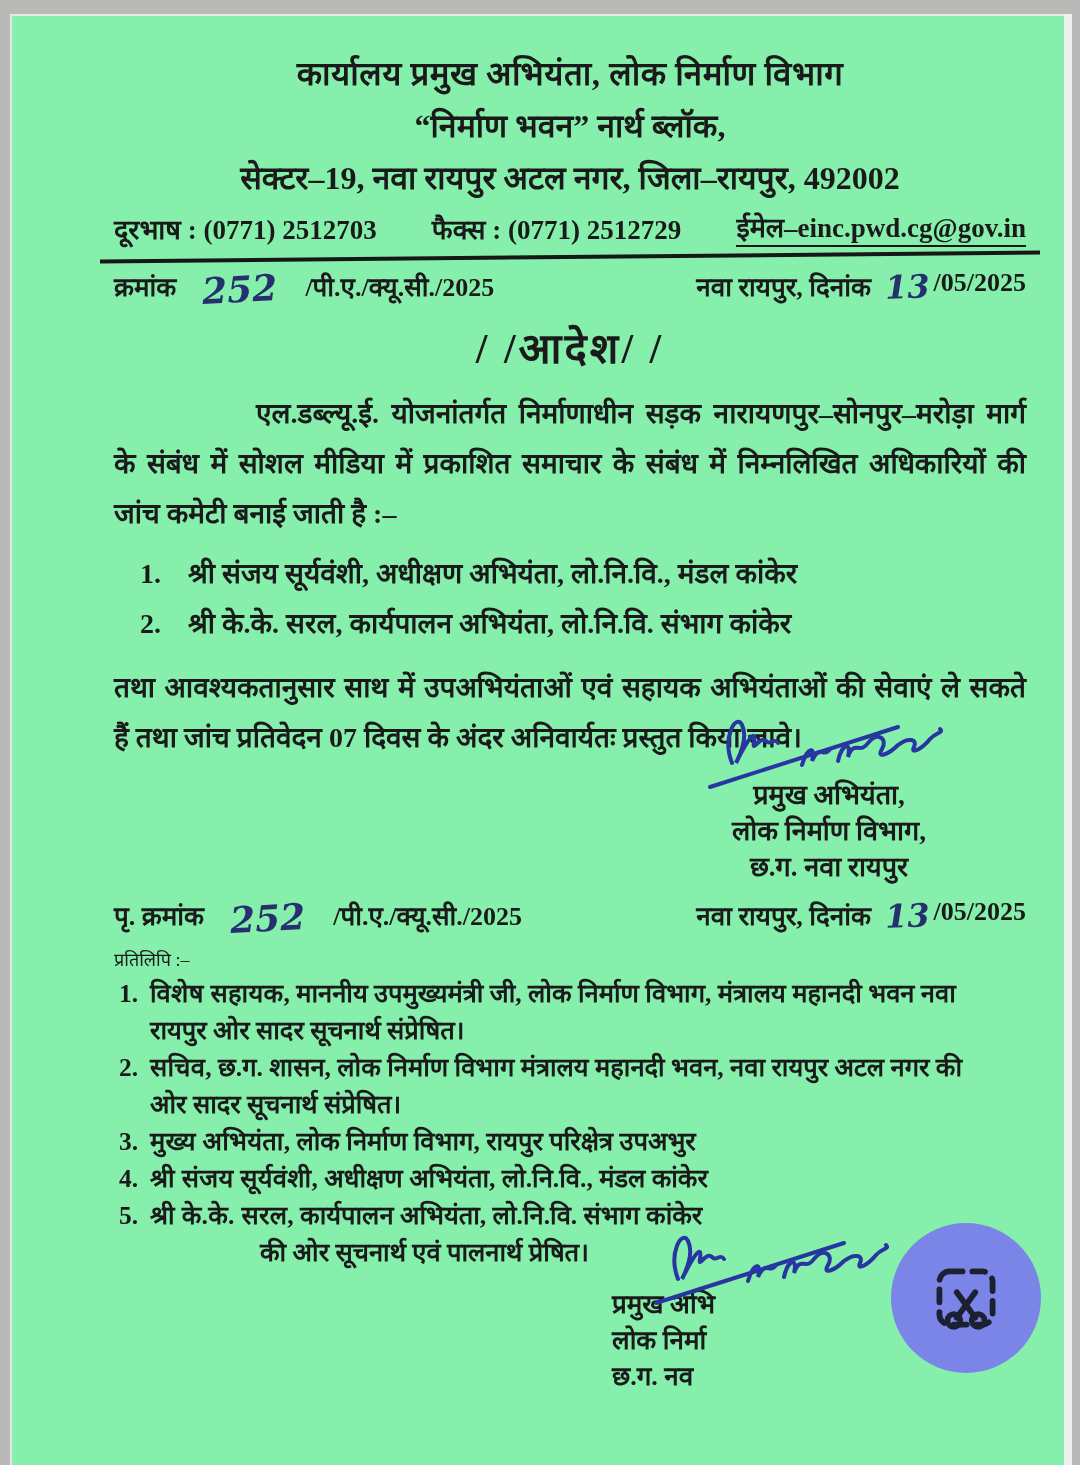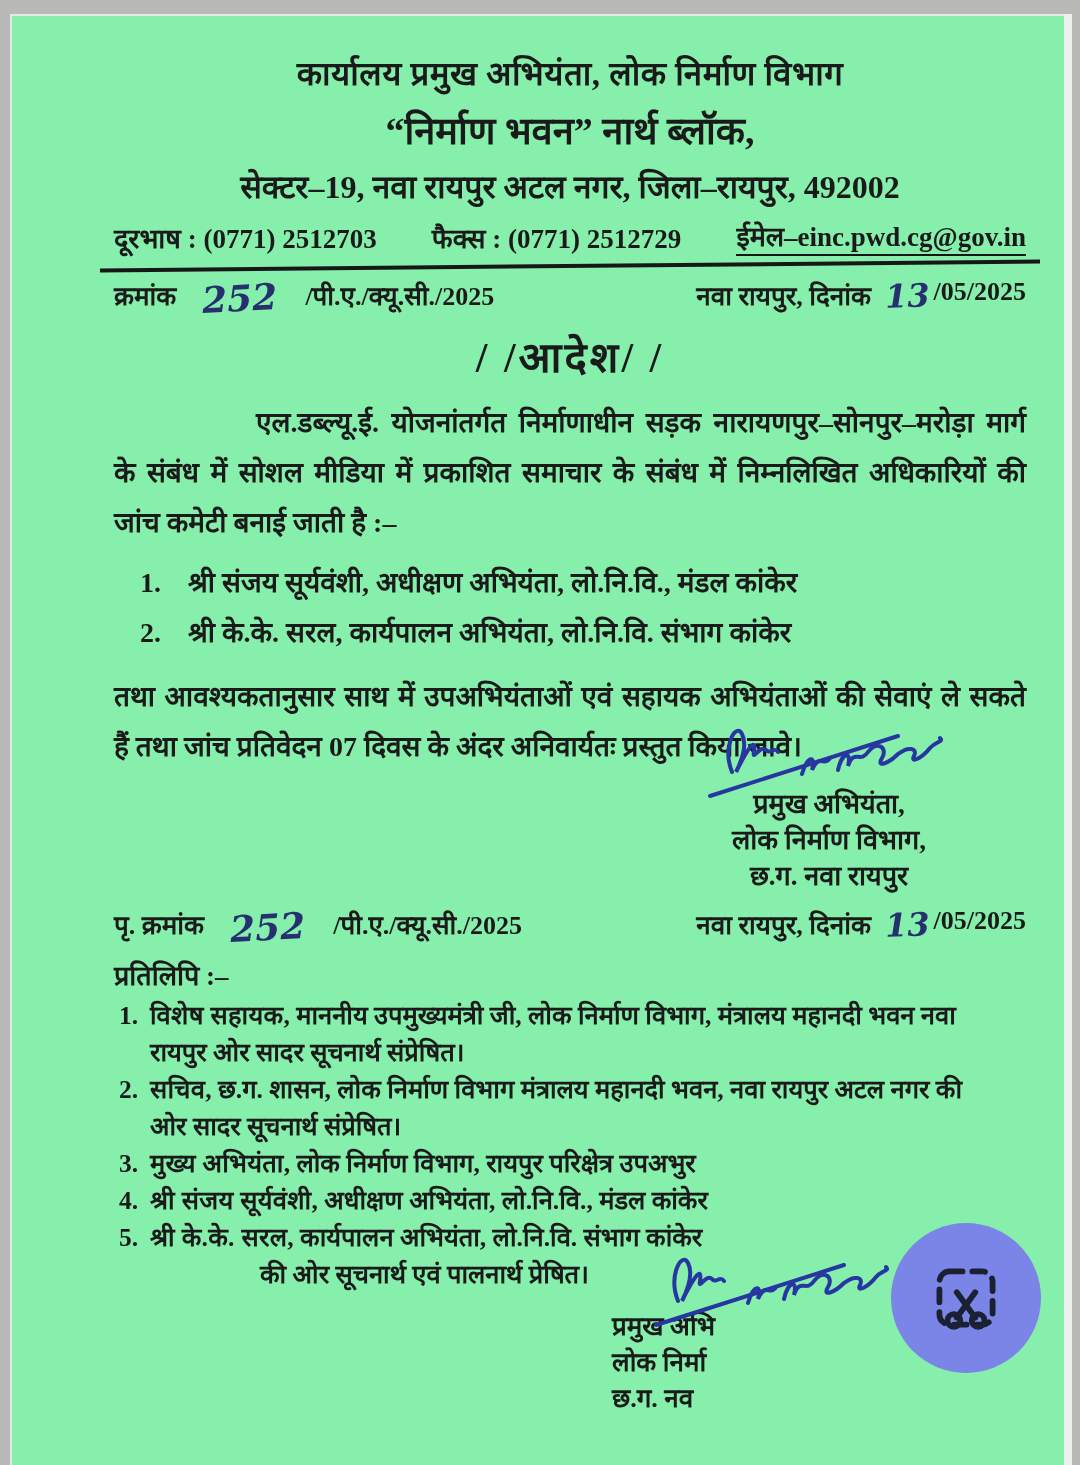--- a/index.html
+++ b/index.html
@@ -17,21 +17,21 @@
     width:1062px; height:1457px;
     background:#86efac;
     border-right:8px solid #efefed;
     box-shadow:inset 2px 2px 0 #e7e7e5;
     padding:36px 38px 0 104px;
     overflow:hidden;
     margin-top:6px;
   }
   .center { text-align:center; }
   .hdr1 { font-size:33px; font-weight:700; letter-spacing:0.5px; }
-  .hdr2 { font-size:38px; font-weight:700; margin-top:8px; }
+  .hdr2 { font-size:32px; font-weight:700; margin-top:8px; }
   .hdr3 { font-size:32px; font-weight:700; margin-top:9px; }
   .contact-row {
     display:flex; justify-content:space-between; align-items:flex-end;
     font-size:27px; font-weight:700; margin-top:10px;
   }
   .email { border-bottom:2px solid #161616; padding-bottom:0; }
   .rule {
     height:4px; background:#171717; margin:8px -14px 0 -14px;
     transform:rotate(-0.55deg);
   }
@@ -55,21 +55,21 @@
   .officer { display:flex; line-height:50px; font-size:28px; font-weight:700; }
   .officer .no { width:46px; padding-left:26px; }
   .officer .txt { padding-left:28px; }
   .sig-block {
     position:relative; width:310px; margin:14px 42px 0 auto;
     text-align:center; font-size:27px; font-weight:700; line-height:36px;
   }
   .sig-scribble { position:absolute; pointer-events:none; }
   .sig1-scribble { top:-78px; left:28px; }
   .sig2-scribble { top:-72px; left:40px; }
-  .copies-head { font-size:27px; font-weight:700; margin-top:8px; }
+  .copies-head { font-size:18px; font-weight:400; margin-top:8px; }
   .copies { margin-top:4px; }
   .copy-item { display:flex; font-size:25.5px; font-weight:700; line-height:37px; }
   .copy-item .no { width:36px; text-align:right; padding-right:12px; flex:0 0 auto; }
   .copy-item .body { width:846px; }
   .copy-item .lead { font-weight:800; letter-spacing:0.3px; }
   .copy-line2 { padding-left:110px; }
   .fab {
     position:absolute; left:881px; top:1209px;
     width:150px; height:150px; border-radius:50%;
     background:#7b85e8;

